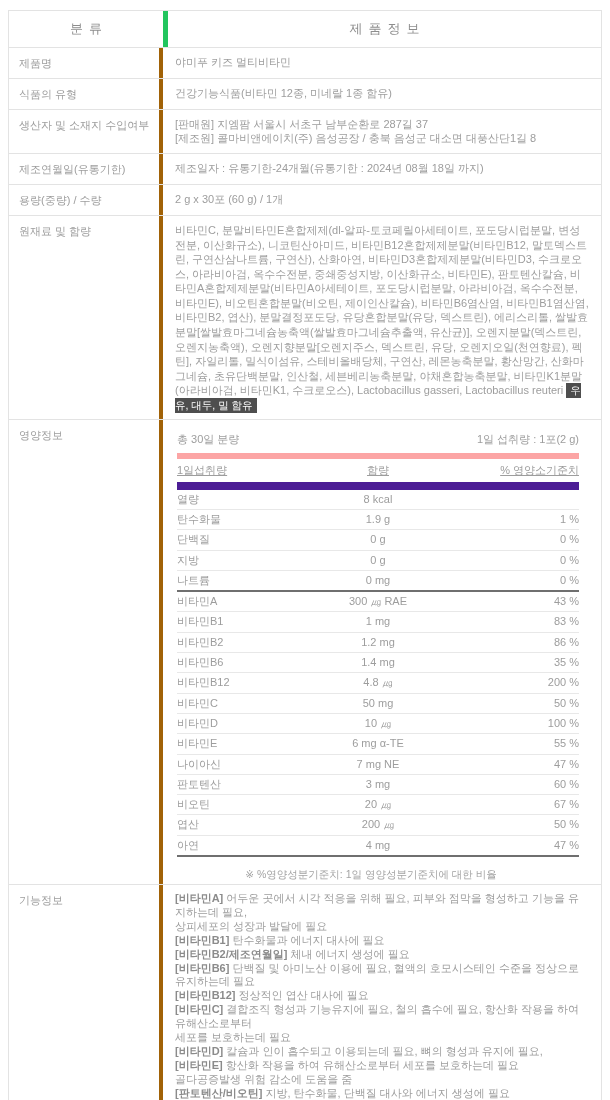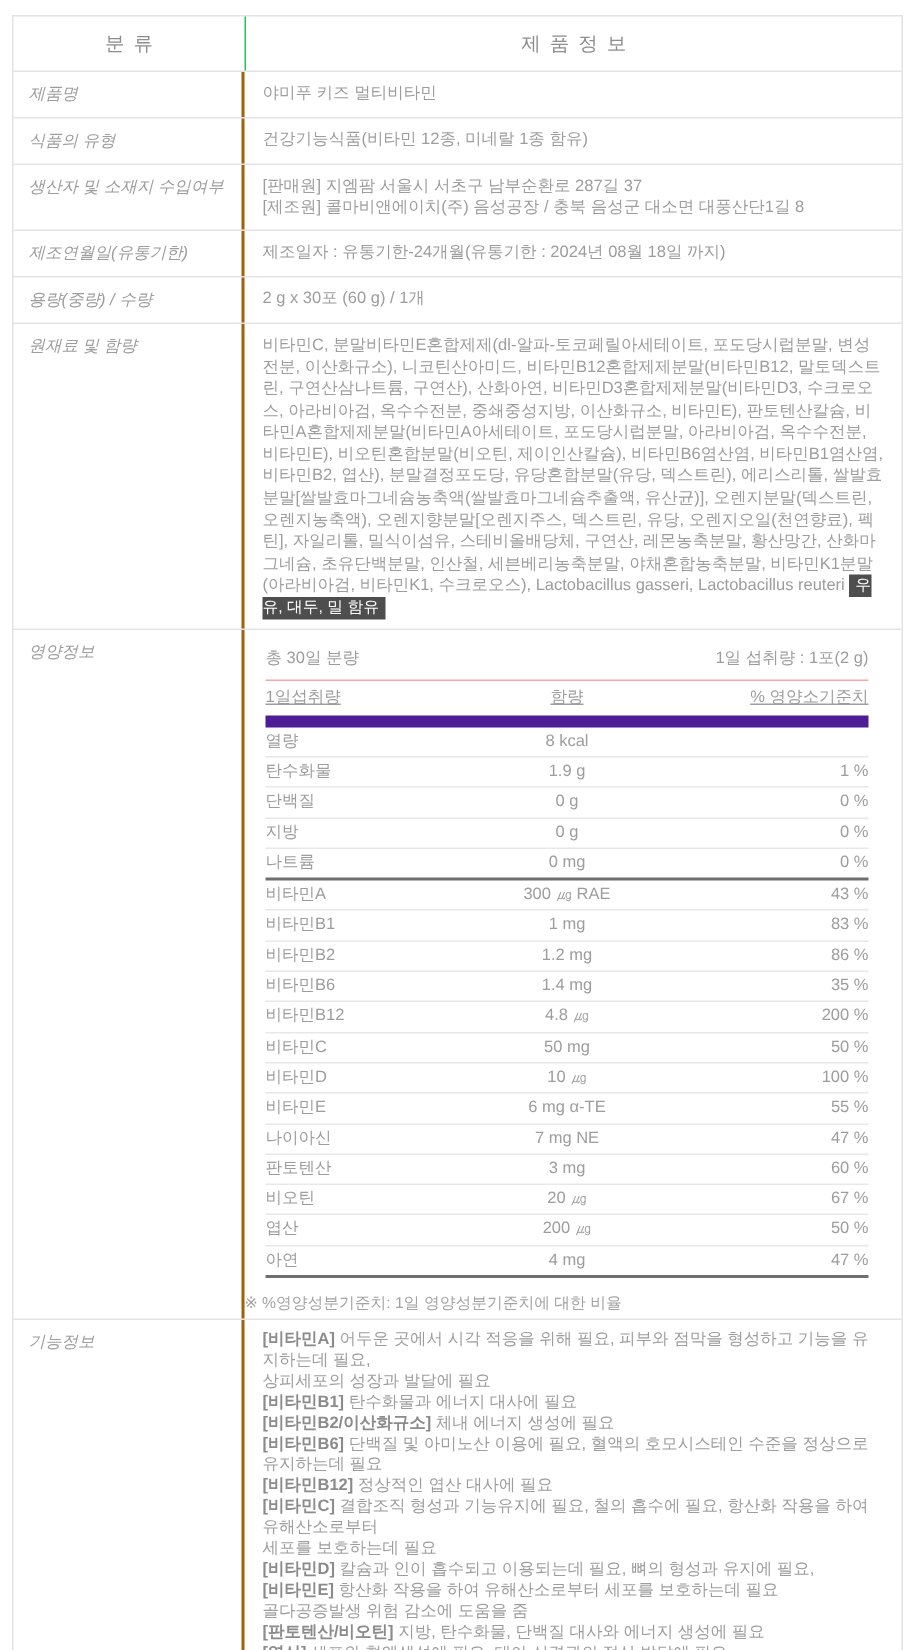--- a/index.html
+++ b/index.html
@@ -12,54 +12,53 @@
   .tbl{
     margin:10px 8px 0 8px;
     border:1px solid #e3e3e3;
     background:#fff;
   }
   .row{display:flex;align-items:stretch;}
   .row + .row{border-top:1px solid #e3e3e3;}
   .lbl{
     flex:0 0 154px;box-sizing:border-box;
     padding:8px 8px 8px 10px;
-    border-right:2px solid #a16207;
+    border-right:4px solid #a16207;
     line-height:1.3;
-    font-style:italic;
   }
   .val{
     flex:1;min-width:0;box-sizing:border-box;
     padding:7px 12px;line-height:1.3;
   }
   .hdr .hcell{
     text-align:center;padding:10px 0;
     font-size:13px;letter-spacing:6px;text-indent:6px;
     color:#8d8d8d;line-height:1.2;
   }
-  .hdr .hcell1{flex:0 0 154px;border-right:1px solid #22c55e;}
+  .hdr .hcell1{flex:0 0 154px;border-right:5px solid #22c55e;}
   .hdr .hcell2{flex:1;}
   .multiline div{margin:0;}
   .ingredients-text{line-height:1.32;word-break:break-all;}
   .allergen-badge{
     display:inline;background:#4e4e4e;color:#ffffff;
     padding:1px 4px 2px 4px;font-size:10.5px;line-height:1.2;
   }
   
   .nwrap{padding:8px 22px 6px 14px;}
   .ntbl{width:100%;border-collapse:collapse;}
   .ntbl td{padding:3px 0;font-size:11px;color:#9d9d9d;}
   .ntbl .nc-name{width:36%;text-align:left;}
   .ntbl .nc-amt{width:28%;text-align:center;}
   .ntbl .nc-pct{width:36%;text-align:right;}
-  .ntbl tr.top-row td{border-bottom:1px solid #fca5a5;padding:4px 0 7px 0;}
+  .ntbl tr.top-row td{border-bottom:6px solid #fca5a5;padding:4px 0 7px 0;}
   .ntbl tr.col-head td{border-bottom:8px solid #4c1d95;padding:4px 0;text-decoration:underline;}
   .ntbl tr.nrow td{border-bottom:1px solid #e8e8e8;padding:2px 0 3px 0;}
   .ntbl tr.nrow.group-end td{border-bottom:2px solid #6f6f6f;}
   .n-note{
-    text-align:left;padding:5px 22px 2px 0;
+    text-align:center;padding:5px 22px 2px 0;
     font-size:10.5px;color:#a3a3a3;
   }
   
   .fn-list{line-height:1.27;}
   .fn-tag{font-weight:bold;color:#8b8b8b;}
 </style>
 </head>
 <body>
 
 <div class="tbl">
@@ -215,21 +214,21 @@
       <div class="n-note">※ %영양성분기준치: 1일 영양성분기준치에 대한 비율</div>
     </div>
   </div>
 
   <div class="row">
     <div class="lbl">기능정보</div>
     <div class="val fn-list" id="functions-list">
         <div><span class="fn-tag">[비타민A]</span> 어두운 곳에서 시각 적응을 위해 필요, 피부와 점막을 형성하고 기능을 유지하는데 필요,</div>
         <div>상피세포의 성장과 발달에 필요</div>
         <div><span class="fn-tag">[비타민B1]</span> 탄수화물과 에너지 대사에 필요</div>
-        <div><span class="fn-tag">[비타민B2/이산화규소]</span> 체내 에너지 생성에 필요</div>
+        <div><span class="fn-tag">[비타민B2/제조연월일]</span> 체내 에너지 생성에 필요</div>
         <div><span class="fn-tag">[비타민B6]</span> 단백질 및 아미노산 이용에 필요, 혈액의 호모시스테인 수준을 정상으로 유지하는데 필요</div>
         <div><span class="fn-tag">[비타민B12]</span> 정상적인 엽산 대사에 필요</div>
         <div><span class="fn-tag">[비타민C]</span> 결합조직 형성과 기능유지에 필요, 철의 흡수에 필요, 항산화 작용을 하여 유해산소로부터</div>
         <div>세포를 보호하는데 필요</div>
         <div><span class="fn-tag">[비타민D]</span> 칼슘과 인이 흡수되고 이용되는데 필요, 뼈의 형성과 유지에 필요,</div>
         <div><span class="fn-tag">[비타민E]</span> 항산화 작용을 하여 유해산소로부터 세포를 보호하는데 필요</div>
         <div>골다공증발생 위험 감소에 도움을 줌</div>
         <div><span class="fn-tag">[판토텐산/비오틴]</span> 지방, 탄수화물, 단백질 대사와 에너지 생성에 필요</div>
         <div><span class="fn-tag">[엽산]</span> 세포와 혈액생성에 필요, 태아 신경관의 정상 발달에 필요,</div>
       </div>

